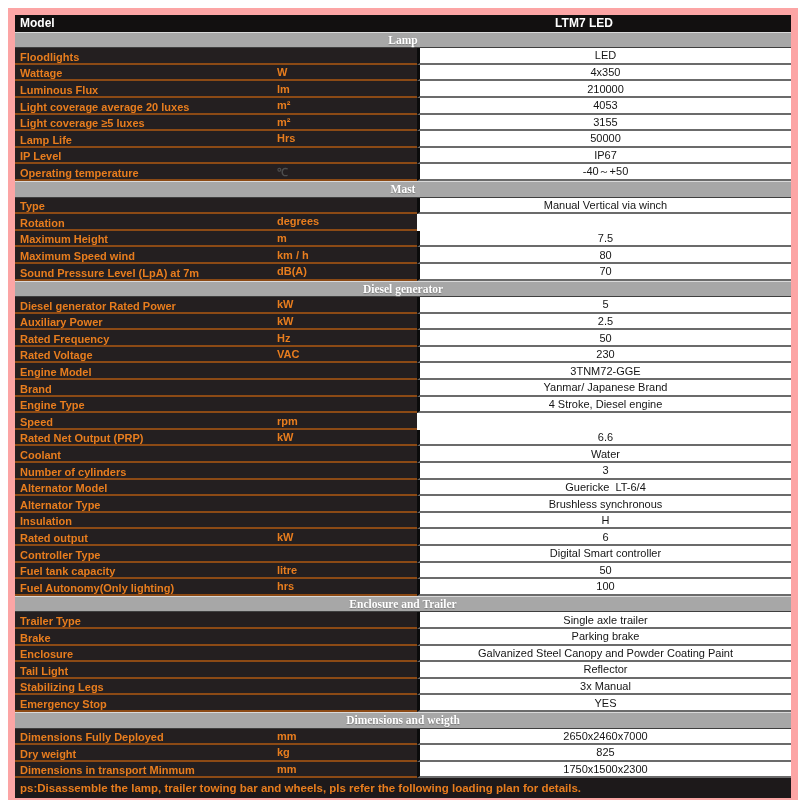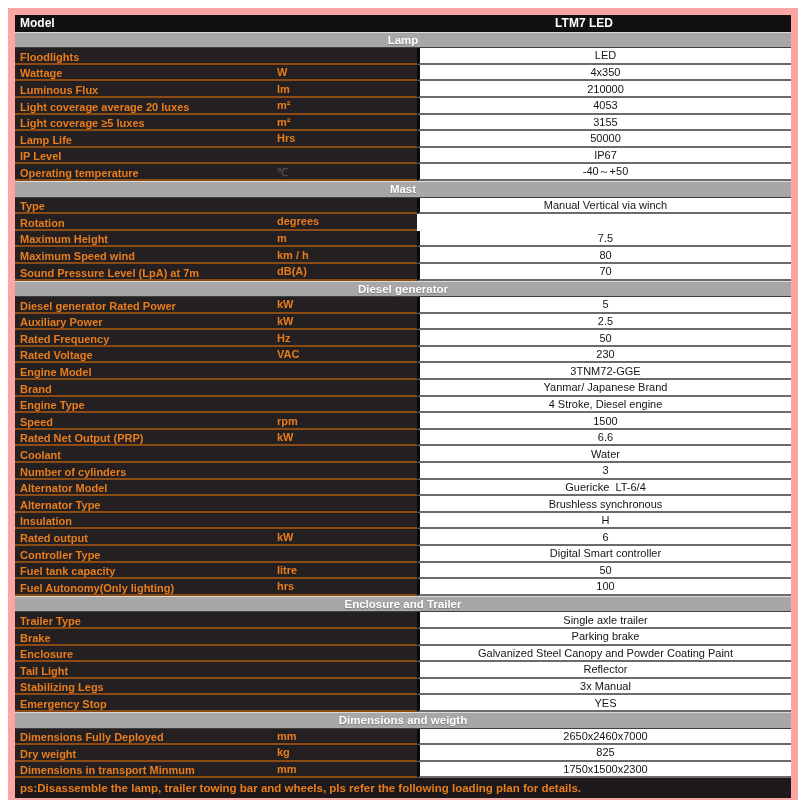--- a/index.html
+++ b/index.html
@@ -8,21 +8,21 @@
               border:7px solid #fca5a5;background:#ffffff;}
   .row{display:flex;height:16.6px;overflow:hidden;}
   
   .row-header{background:#121010;color:#ffffff;font-weight:bold;font-size:12px;}
   .row-header .h-left{width:362px;display:flex;align-items:center;padding-left:5px;box-sizing:border-box;}
   .row-header .h-right{flex:1;display:flex;align-items:center;justify-content:center;}
   
   .row-section{background:#a7a7a7;color:#ffffff;font-weight:bold;font-size:11.5px;
                display:flex;align-items:center;justify-content:center;
                border-top:1px solid #d9d9d9;border-bottom:1px solid #3f3f3f;
-               height:14.6px;text-shadow:0 1px 1px #7a7a7a;}
+               height:14.6px;text-shadow:0 1px 1px #7a7a7a;font-family:Liberation Serif, serif;}
   
   .cell-label{width:402px;box-sizing:border-box;background:#241f20;position:relative;
               display:flex;align-items:flex-end;padding-left:5px;
               border-bottom:2px solid #8c4a15;color:#e87d1e;font-weight:bold;font-size:11px;}
   .cell-label .unit{position:absolute;left:262px;top:0;height:100%;display:flex;align-items:center;}
   .cell-label .unit.muted{color:#4d4d4d;}
   .cell-value{flex:1;background:#ffffff;border-left:3px solid #0b0b0b;
               border-bottom:2px solid #6b6b6b;display:flex;align-items:center;justify-content:center;
               color:#151515;font-size:11px;white-space:pre;}
   
@@ -172,21 +172,20 @@
         <div class="cell-label">
           <span>Engine Type</span>
         </div>
         <div class="cell-value">4 Stroke, Diesel engine</div>
       </div>
       <div class="row">
         <div class="cell-label">
           <span>Speed</span>
           <span class="unit">rpm</span>
         </div>
-        <div class="cell-value">1500</div>
       </div>
       <div class="row">
         <div class="cell-label">
           <span>Rated Net Output (PRP)</span>
           <span class="unit">kW</span>
         </div>
         <div class="cell-value">6.6</div>
       </div>
       <div class="row">
         <div class="cell-label">

